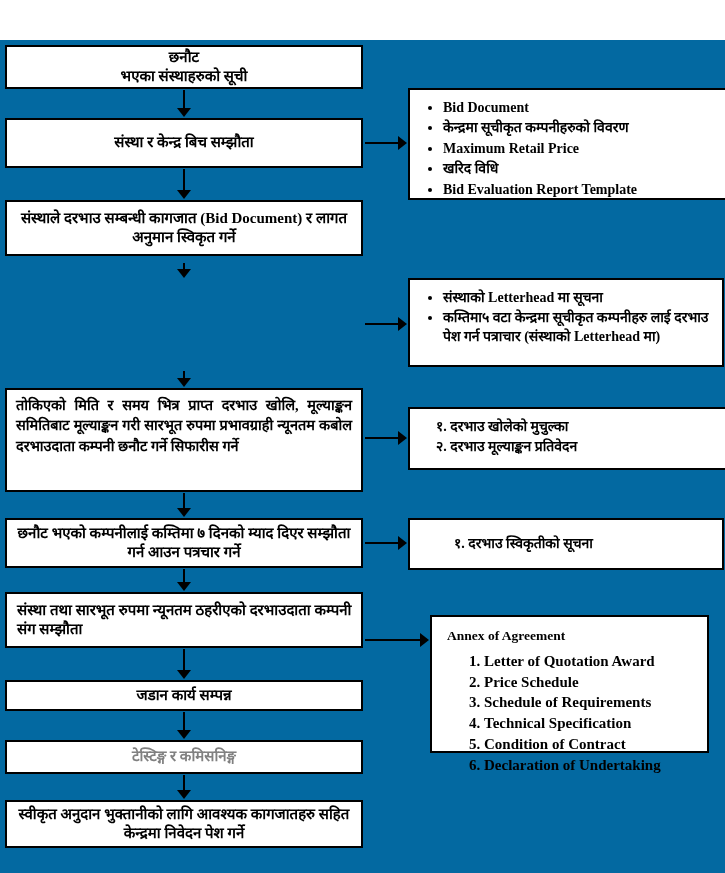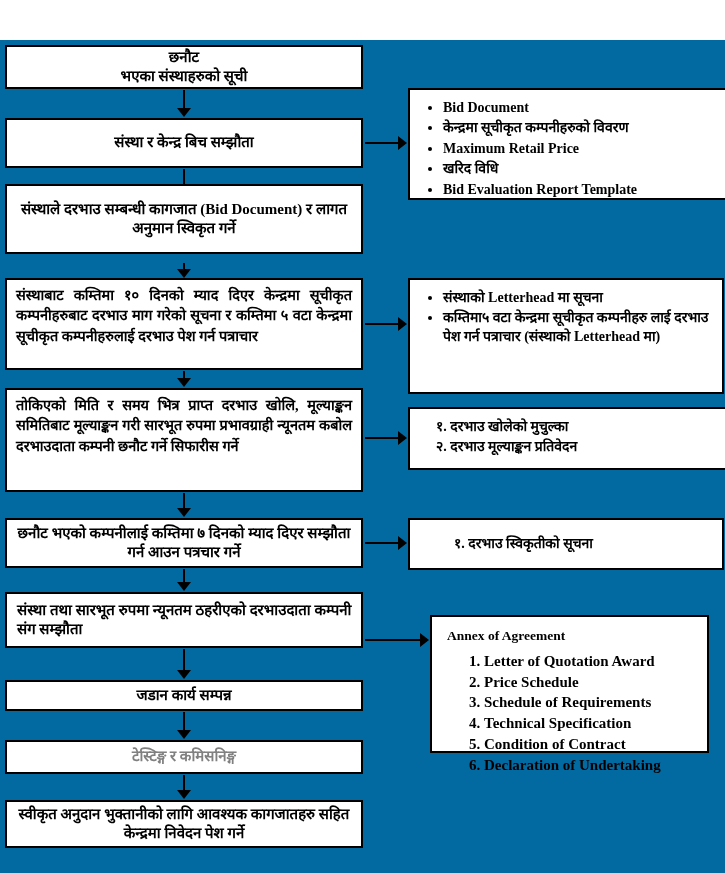--- a/index.html
+++ b/index.html
@@ -100,29 +100,28 @@
       <span class="head"></span>
     </div>
 
   <div class="box" style="top:78px;height:50px">संस्था र केन्द्र बिच सम्झौता</div>
 
   <div class="varrow" style="left:177px;top:129px;height:30px">
       <span class="line"></span>
       <span class="head"></span>
     </div>
 
-  <div class="box" style="top:144px;height:70px">संस्थाले दरभाउ सम्बन्धी कागजात (Bid Document) र लागत
+  <div class="box" style="top:160px;height:56px">संस्थाले दरभाउ सम्बन्धी कागजात (Bid Document) र लागत
 अनुमान स्विकृत गर्ने</div>
 
   <div class="varrow" style="left:177px;top:223px;height:15px">
       <span class="line"></span>
       <span class="head"></span>
     </div>
 
-  <div class="box justified" style="top:238px;height:92px">संस्थाबाट कम्तिमा १० दिनको म्याद दिएर केन्द्रमा सूचीकृत कम्पनीहरुबाट दरभाउ माग गरेको सूचना र कम्तिमा ५ वटा केन्द्रमा सूचीकृत कम्पनीहरुलाई दरभाउ पेश गर्न पत्राचार</div>
 
   <div class="varrow" style="left:177px;top:331px;height:16px">
       <span class="line"></span>
       <span class="head"></span>
     </div>
 
   <div class="box justified" style="top:348px;height:104px">तोकिएको मिति र समय भित्र प्राप्त दरभाउ खोलि, मूल्याङ्कन समितिबाट मूल्याङ्कन गरी सारभूत रुपमा प्रभावग्राही न्यूनतम कबोल दरभाउदाता कम्पनी छनौट गर्ने सिफारीस गर्ने</div>
 
   <div class="varrow" style="left:177px;top:453px;height:24px">
       <span class="line"></span>
@@ -186,21 +185,21 @@
   <div class="side" style="left:408px;top:48px;width:340px;height:112px">
     <ul class="bullets">
         <li>Bid Document</li>
         <li>केन्द्रमा सूचीकृत कम्पनीहरुको विवरण</li>
         <li>Maximum Retail Price</li>
         <li>खरिद विधि</li>
         <li>Bid Evaluation Report Template</li>
       </ul>
   </div>
 
-  <div class="side" style="left:408px;top:238px;width:316px;height:116px">
+  <div class="side" style="left:408px;top:238px;width:316px;height:89px">
     <ul class="bullets">
         <li>संस्थाको Letterhead मा सूचना</li>
         <li>कम्तिमा५ वटा केन्द्रमा सूचीकृत कम्पनीहरु लाई दरभाउ पेश गर्न पत्राचार (संस्थाको Letterhead मा)</li>
       </ul>
   </div>
 
   <div class="side" style="left:408px;top:367px;width:350px;height:63px">
     <ul class="plain">
         <li>१.  दरभाउ खोलेको मुचुल्का</li>
         <li>२.  दरभाउ मूल्याङ्कन प्रतिवेदन</li>

